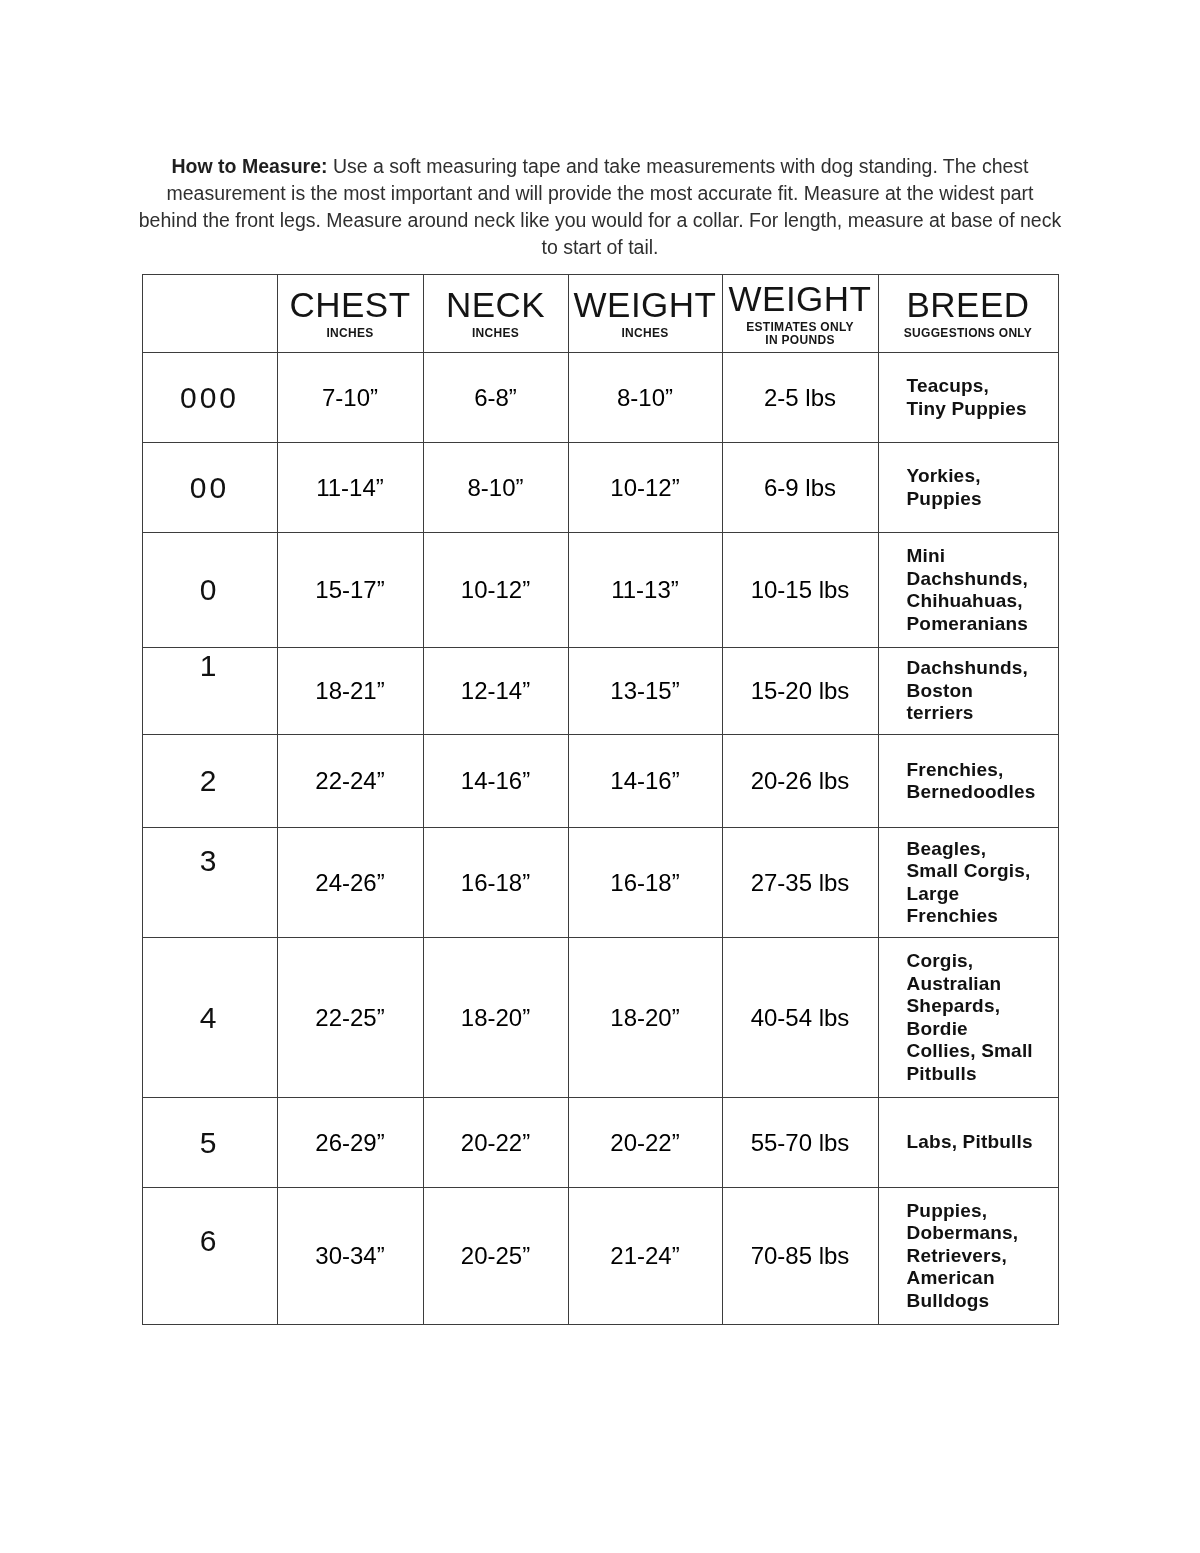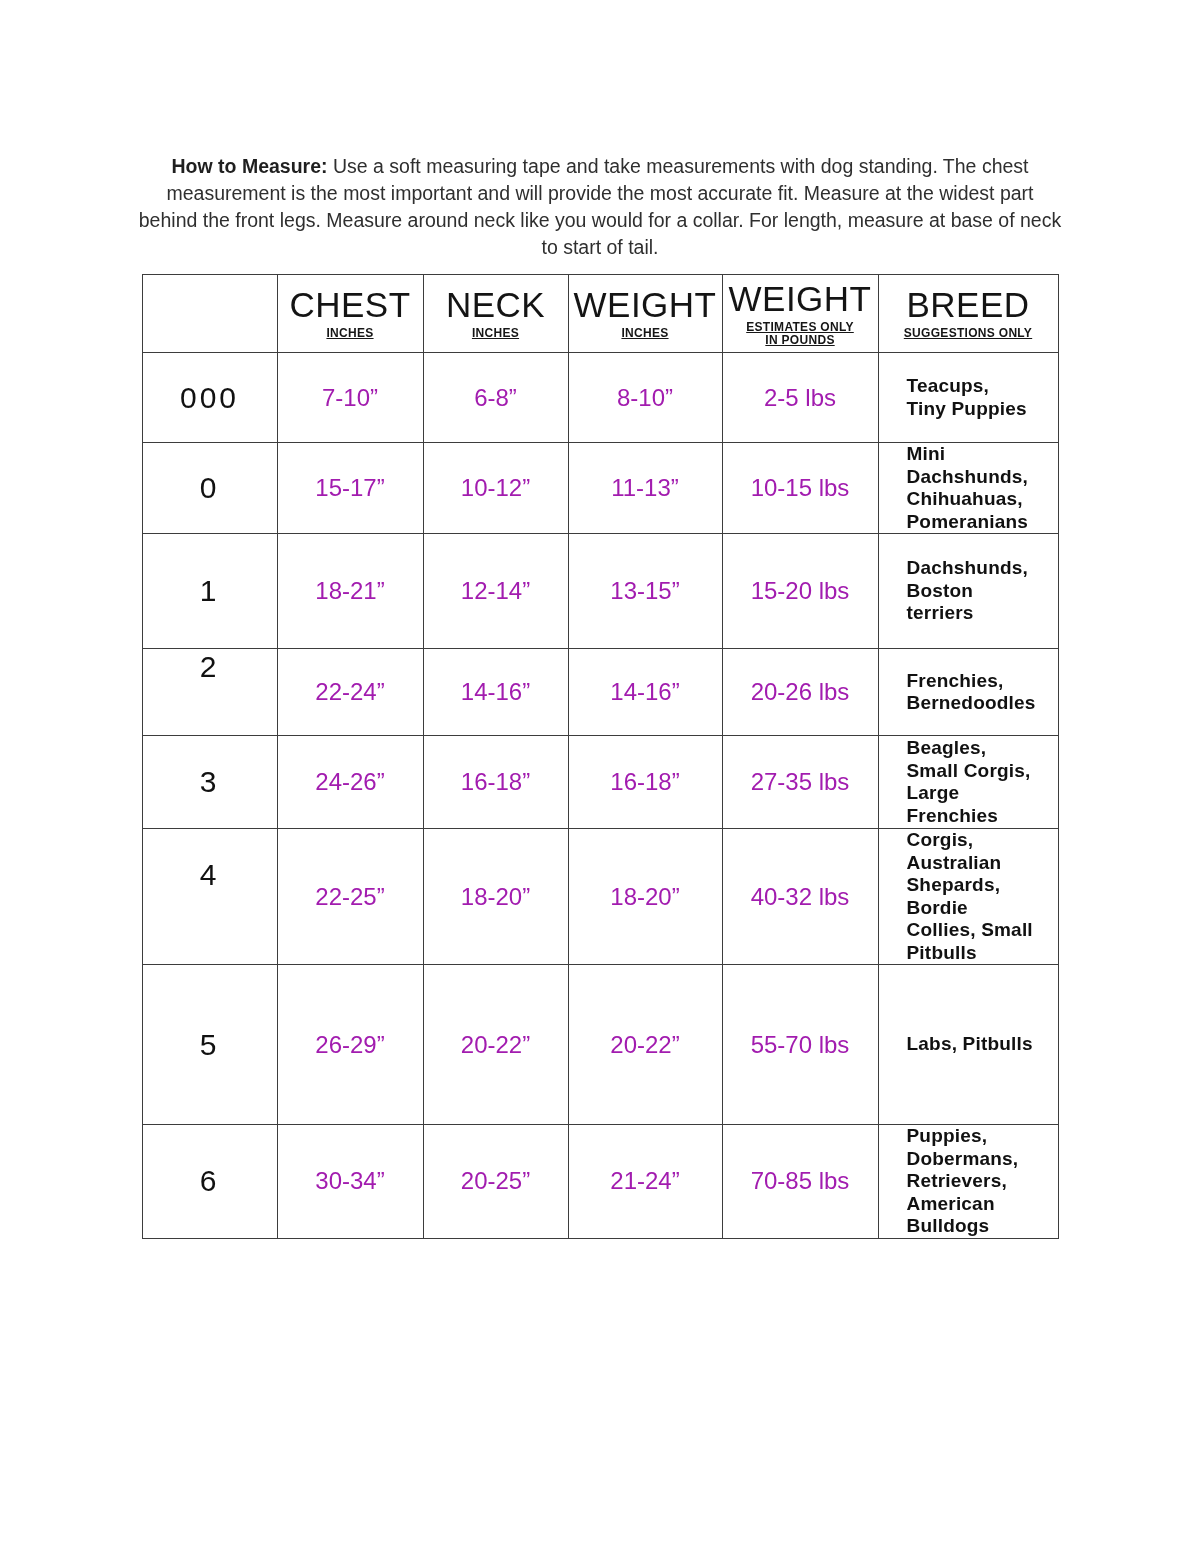--- a/index.html
+++ b/index.html
@@ -42,32 +42,31 @@
     color: #141414;
     line-height: 1;
   }
   .col-sub {
     font-size: 12px;
     letter-spacing: 0.3px;
     color: #161616;
     margin-top: 5px;
     line-height: 13px;
     white-space: pre-line;
-    text-decoration: underline;
   }
   td.cell-size {
     font-size: 30px;
     font-weight: 400;
     letter-spacing: 3px;
     color: #111;
   }
   td.cell-chest, td.cell-neck, td.cell-length, td.cell-weight {
     font-size: 24px;
     font-weight: 400;
-    color: #a21caf;
+    color: #000000;
   }
   td.cell-breed {
     font-size: 19px;
     font-weight: 700;
     text-align: left;
     padding-left: 28px;
     padding-right: 4px;
     line-height: 22.5px;
     letter-spacing: 0.2px;
     white-space: pre-line;
@@ -136,20 +135,29 @@
         <tr>
           <td class="cell-size">000</td>
           <td class="cell-chest">7-10”</td>
           <td class="cell-neck">6-8”</td>
           <td class="cell-length">8-10”</td>
           <td class="cell-weight">2-5 lbs</td>
           <td class="cell-breed">Teacups,
 Tiny Puppies</td>
         </tr>
         <tr>
+          <td class="cell-size">00</td>
+          <td class="cell-chest">11-14”</td>
+          <td class="cell-neck">8-10”</td>
+          <td class="cell-length">10-12”</td>
+          <td class="cell-weight">6-9 lbs</td>
+          <td class="cell-breed">Yorkies,
+Puppies</td>
+        </tr>
+        <tr>
           <td class="cell-size">0</td>
           <td class="cell-chest">15-17”</td>
           <td class="cell-neck">10-12”</td>
           <td class="cell-length">11-13”</td>
           <td class="cell-weight">10-15 lbs</td>
           <td class="cell-breed">Mini
 Dachshunds,
 Chihuahuas,
 Pomeranians</td>
         </tr>
@@ -181,21 +189,21 @@
           <td class="cell-breed">Beagles,
 Small Corgis,
 Large
 Frenchies</td>
         </tr>
         <tr>
           <td class="cell-size">4</td>
           <td class="cell-chest">22-25”</td>
           <td class="cell-neck">18-20”</td>
           <td class="cell-length">18-20”</td>
-          <td class="cell-weight">40-32 lbs</td>
+          <td class="cell-weight">40-54 lbs</td>
           <td class="cell-breed">Corgis,
 Australian
 Shepards,
 Bordie
 Collies, Small
 Pitbulls</td>
         </tr>
         <tr>
           <td class="cell-size">5</td>
           <td class="cell-chest">26-29”</td>

